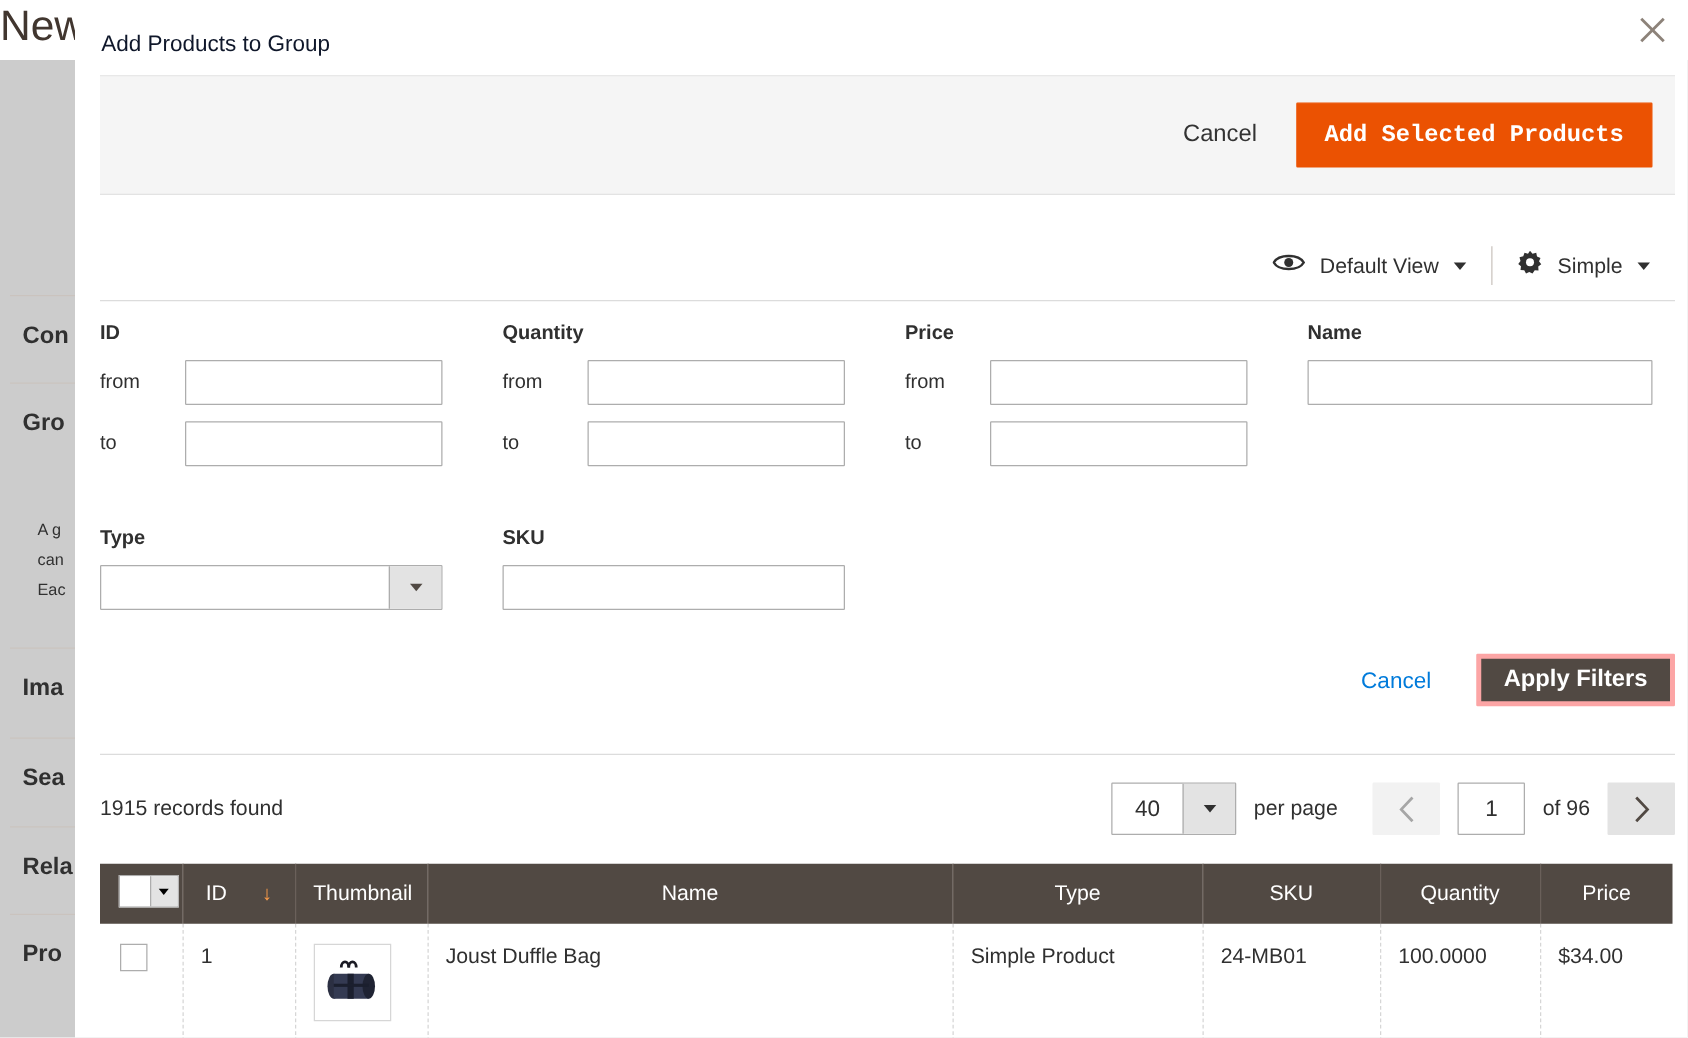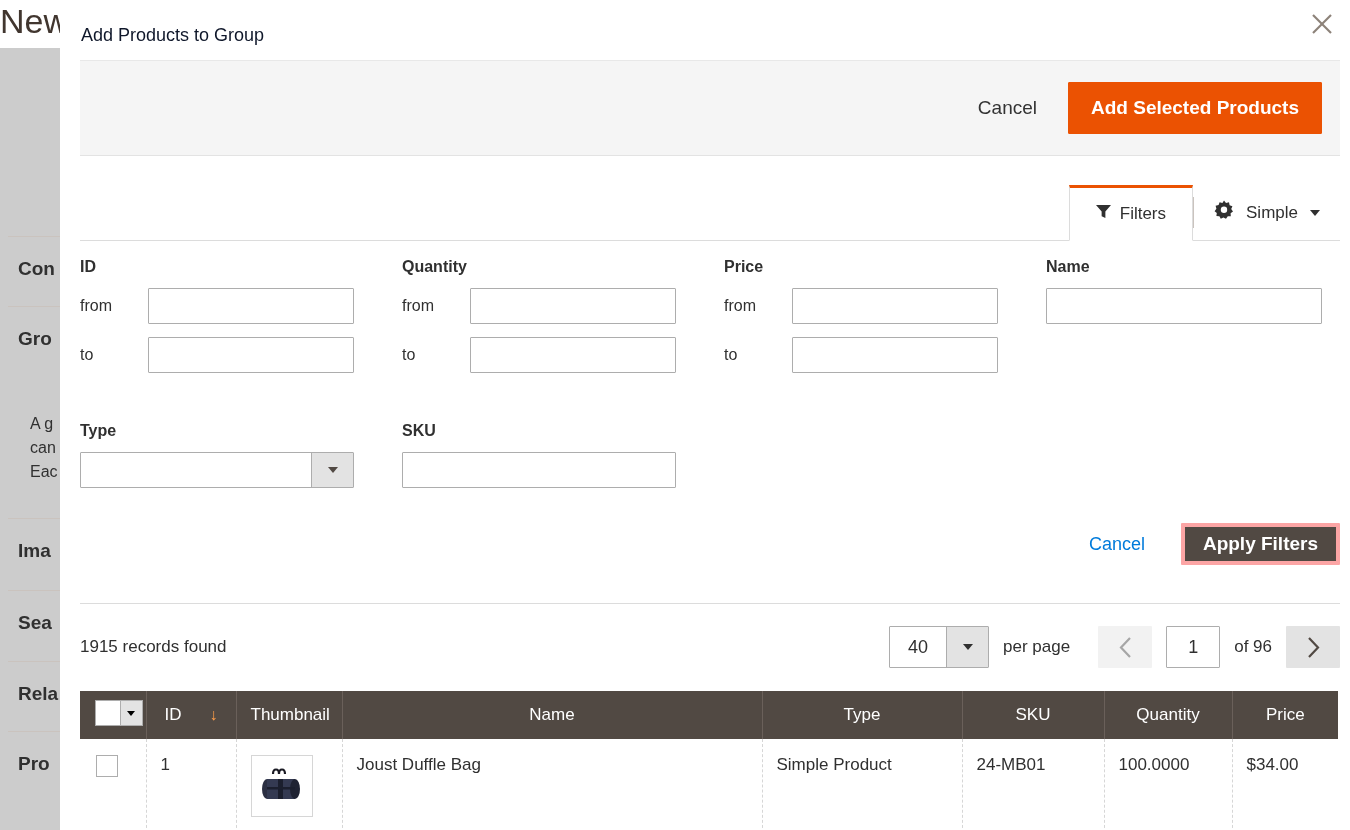--- a/index.html
+++ b/index.html
@@ -43,21 +43,21 @@
   .bg-rule {
     position: absolute;
     left: 8px;
     width: 120px;
     height: 1px;
     background: #cac3be;
   }
   .bg-para {
     position: absolute;
     left: 30px;
-    font-size: 16px;
+    font-size: 13px;
     line-height: 24px;
     color: #303030;
     white-space: nowrap;
   }
 
   
   #modal {
     position: absolute;
     top: 0; left: 60px;
     width: 1290px; height: 830px;
@@ -110,21 +110,21 @@
   .btn-primary {
     background: #eb5202;
     border: 1px solid #eb5202;
     color: #ffffff;
     font-size: 19px;
     font-weight: bold;
     padding: 0 22px;
     height: 52px;
     line-height: 50px;
     cursor: pointer;
-    font-family: Liberation Sans, sans-serif;
+    font-family: Liberation Mono, monospace;
     border-radius: 1px;
   }
 
   
   .tabs-row {
     position: absolute;
     left: 20px; top: 185px;
     width: 1260px;
     height: 56px;
     display: flex;
@@ -458,27 +458,29 @@
       </svg>
     </div>
   </div>
 
   <div class="action-bar">
     <button class="btn-cancel-top">Cancel</button>
     <button class="btn-primary">Add Selected Products</button>
   </div>
 
   <div class="tabs-row">
-    <div class="tab-filters">
+    <div class="tab-plain">
       <span>
-        <svg width="15" height="15" viewBox="0 0 16 16" aria-hidden="true">
-          <polygon points="0,1 16,1 10,8 10,15 6,13 6,8" fill="#303030"></polygon>
+        <svg width="26" height="16" viewBox="0 0 26 16" aria-hidden="true">
+          <path d="M1,8 C5,1 21,1 25,8 C21,15 5,15 1,8 Z" fill="none" stroke="#303030" stroke-width="2"></path>
+          <circle cx="13" cy="8" r="3.6" fill="#303030"></circle>
         </svg>
       </span>
-      <span>Filters</span>
+      <span>Default View</span>
+      <span class="caret-dn"></span>
     </div>
     <div class="tab-sep"></div>
     <div class="tab-plain">
       <span>
         <svg width="20" height="20" viewBox="0 0 20 20" aria-hidden="true">
           <path d="M10 0.5 L12 3 L15 2.2 L15.6 5.2 L18.4 6.3 L17.2 9 L19 11.4 L16.6 13.2 L16.8 16.3 L13.8 16.2 L12 18.8 L9.4 17.6 L6.8 18.8 L5.4 16.2 L2.4 16 L2.8 13 L0.6 11.2 L2.4 8.8 L1.6 5.8 L4.6 5 L5.6 2.2 L8.4 3 Z" fill="#303030"></path>
           <circle cx="10" cy="9.8" r="3.2" fill="#ffffff"></circle>
         </svg>
       </span>
       <span>Simple</span>

